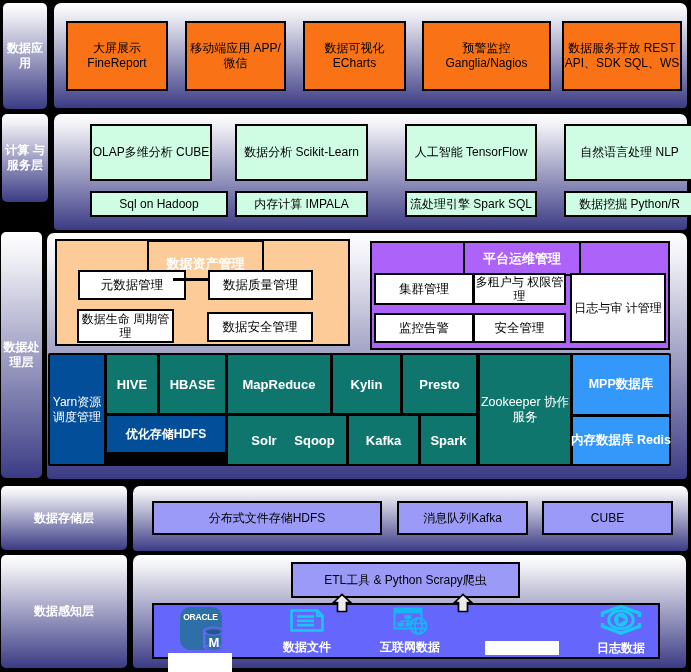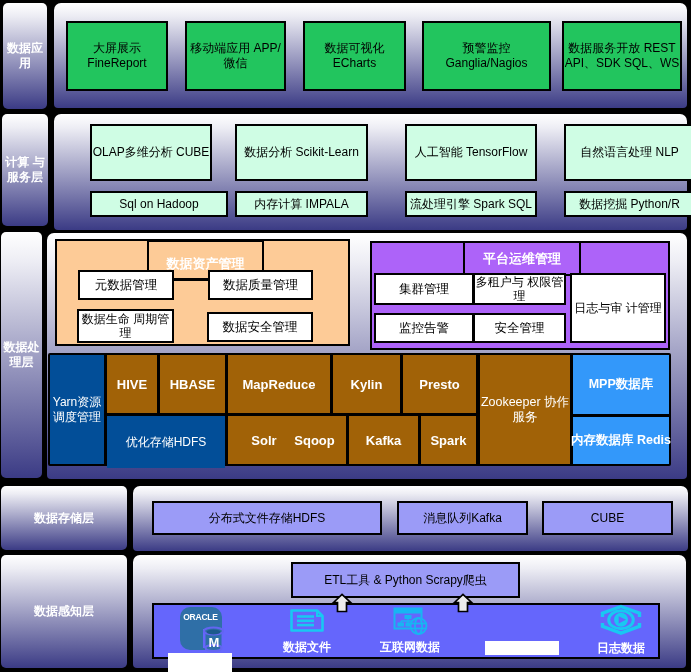--- a/index.html
+++ b/index.html
@@ -2,37 +2,37 @@
 <html><head>
 <meta charset="utf-8">
 <style>
 html,body{margin:0;padding:0;background:#000;}
 body{width:691px;height:672px;position:relative;overflow:hidden;font-family:"Liberation Sans",sans-serif;}
 .abs{position:absolute;box-sizing:border-box;}
 .grad{background:linear-gradient(180deg,#ffffff 0%,#ededf4 12%,#3b3b85 100%);}
 .lbl{color:#fff;font-weight:bold;font-size:12px;text-align:center;display:flex;align-items:center;justify-content:center;border-radius:5px;line-height:15px;}
 .pan{border-radius:7px 7px 4px 4px;}
 .bx{border:2px solid #000;display:flex;align-items:center;justify-content:center;text-align:center;font-size:12px;color:#000;line-height:15px;}
-.lav{background:#22c55e;}
+.lav{background:#f97316;}
 .grn{background:#cffde4;margin-left:24px;}
 .wbx{background:#fff;border:2.5px solid #000;display:flex;align-items:center;justify-content:center;text-align:center;font-size:12.5px;color:#000;line-height:15px;}
 .cell{display:flex;align-items:center;justify-content:center;text-align:center;color:#fff;font-size:12px;line-height:15px;}
-.lb{background:#a16207;}
+.lb{background:#0f766e;}
 .db{background:#024e98;}
 .mb{background:#3398fa;}
 .peri{background:#9b9bf7;}
 .ttl{color:#fff;font-weight:bold;font-size:13px;display:flex;align-items:center;justify-content:center;border:2.5px solid #000;}
 .ic{color:#fff;font-size:12px;font-weight:bold;text-align:center;}
 </style>
 </head>
 <body>
 
 <div class="abs grad lbl" style="left:3px;top:3px;width:44px;height:106px;">数据应<br>用</div>
 
-<div class="abs grad lbl" style="left:2px;top:114px;width:46px;height:112px;">计算 与<br>服务层</div>
+<div class="abs grad lbl" style="left:2px;top:114px;width:46px;height:88px;">计算 与<br>服务层</div>
 
 <div class="abs grad lbl" style="left:1px;top:232px;width:41px;height:246px;">数据处<br>理层</div>
 
 <div class="abs grad lbl" style="left:1px;top:486px;width:126px;height:64px;">数据存储层</div>
 
 <div class="abs grad lbl" style="left:1px;top:555px;width:126px;height:113px;">数据感知层</div>
 
 <div class="abs grad pan" style="left:54px;top:3px;width:633px;height:105px;"></div>
 
 <div class="abs bx lav" style="left:66px;top:21px;width:102px;height:70px;">大屏展示<br>FineReport</div>
@@ -64,21 +64,21 @@
 <div class="abs bx grn" style="left:540px;top:191px;width:131px;height:26px;">数据挖掘 Python/R</div>
 
 <div class="abs grad pan" style="left:47px;top:233px;width:640px;height:246px;"></div>
 
 <div class="abs" style="left:55px;top:239px;width:295px;height:107px;background:#fdcb97;border:2.5px solid #000;box-sizing:border-box;"></div>
 
 <div class="abs" style="left:173px;top:277.5px;width:36px;height:3px;background:#000;z-index:2;"></div>
 
 <div class="abs ttl" style="left:147px;top:240px;width:117px;height:46px;background:#fdcb97;border-bottom:none;">数据资产管理</div>
 
-<div class="abs wbx" style="left:78px;top:270px;width:96px;height:30px;">元数据管理</div>
+<div class="abs wbx" style="left:78px;top:270px;width:108px;height:30px;">元数据管理</div>
 
 <div class="abs wbx" style="left:208px;top:270px;width:105px;height:30px;">数据质量管理</div>
 
 <div class="abs wbx" style="left:77px;top:309px;width:97px;height:34px;font-size:12px;line-height:14px;">数据生命 周期管<br>理</div>
 
 <div class="abs wbx" style="left:207px;top:312px;width:106px;height:30px;">数据安全管理</div>
 
 <div class="abs" style="left:370px;top:241px;width:300px;height:109px;background:#ad63f9;border:2.5px solid #000;box-sizing:border-box;"></div>
 
 <div class="abs ttl" style="left:463px;top:241px;width:118px;height:35px;background:#ad63f9;">平台运维管理</div>
@@ -104,21 +104,21 @@
 <div class="abs cell lb" style="left:228px;top:355px;width:102px;height:58px;font-weight:bold;font-size:13px;">MapReduce</div>
 
 <div class="abs cell lb" style="left:333px;top:355px;width:67px;height:58px;font-weight:bold;font-size:13px;">Kylin</div>
 
 <div class="abs cell lb" style="left:403px;top:355px;width:73px;height:58px;font-weight:bold;font-size:13px;">Presto</div>
 
 <div class="abs cell lb" style="left:480px;top:355px;width:90px;height:109px;font-size:12.5px;">Zookeeper 协作<br>服务</div>
 
 <div class="abs cell mb" style="left:573px;top:355px;width:96px;height:59px;font-weight:bold;font-size:12.5px;">MPP数据库</div>
 
-<div class="abs cell db" style="left:107px;top:416px;width:118px;height:52px;font-weight:normal;">优化存储HDFS</div>
+<div class="abs cell db" style="left:107px;top:416px;width:118px;height:36px;font-weight:bold;">优化存储HDFS</div>
 
 <div class="abs cell lb" style="left:228px;top:416px;width:72px;height:48px;font-weight:bold;font-size:13px;">Solr</div>
 
 <div class="abs cell lb" style="left:283px;top:416px;width:63px;height:48px;font-weight:bold;font-size:13px;">Sqoop</div>
 
 <div class="abs cell lb" style="left:349px;top:416px;width:69px;height:48px;font-weight:bold;font-size:13px;">Kafka</div>
 
 <div class="abs cell lb" style="left:421px;top:416px;width:55px;height:48px;font-weight:bold;font-size:13px;">Spark</div>
 
 <div class="abs cell mb" style="left:573px;top:417px;width:96px;height:47px;font-weight:bold;font-size:12.5px;white-space:nowrap;">内存数据库 Redis</div>

